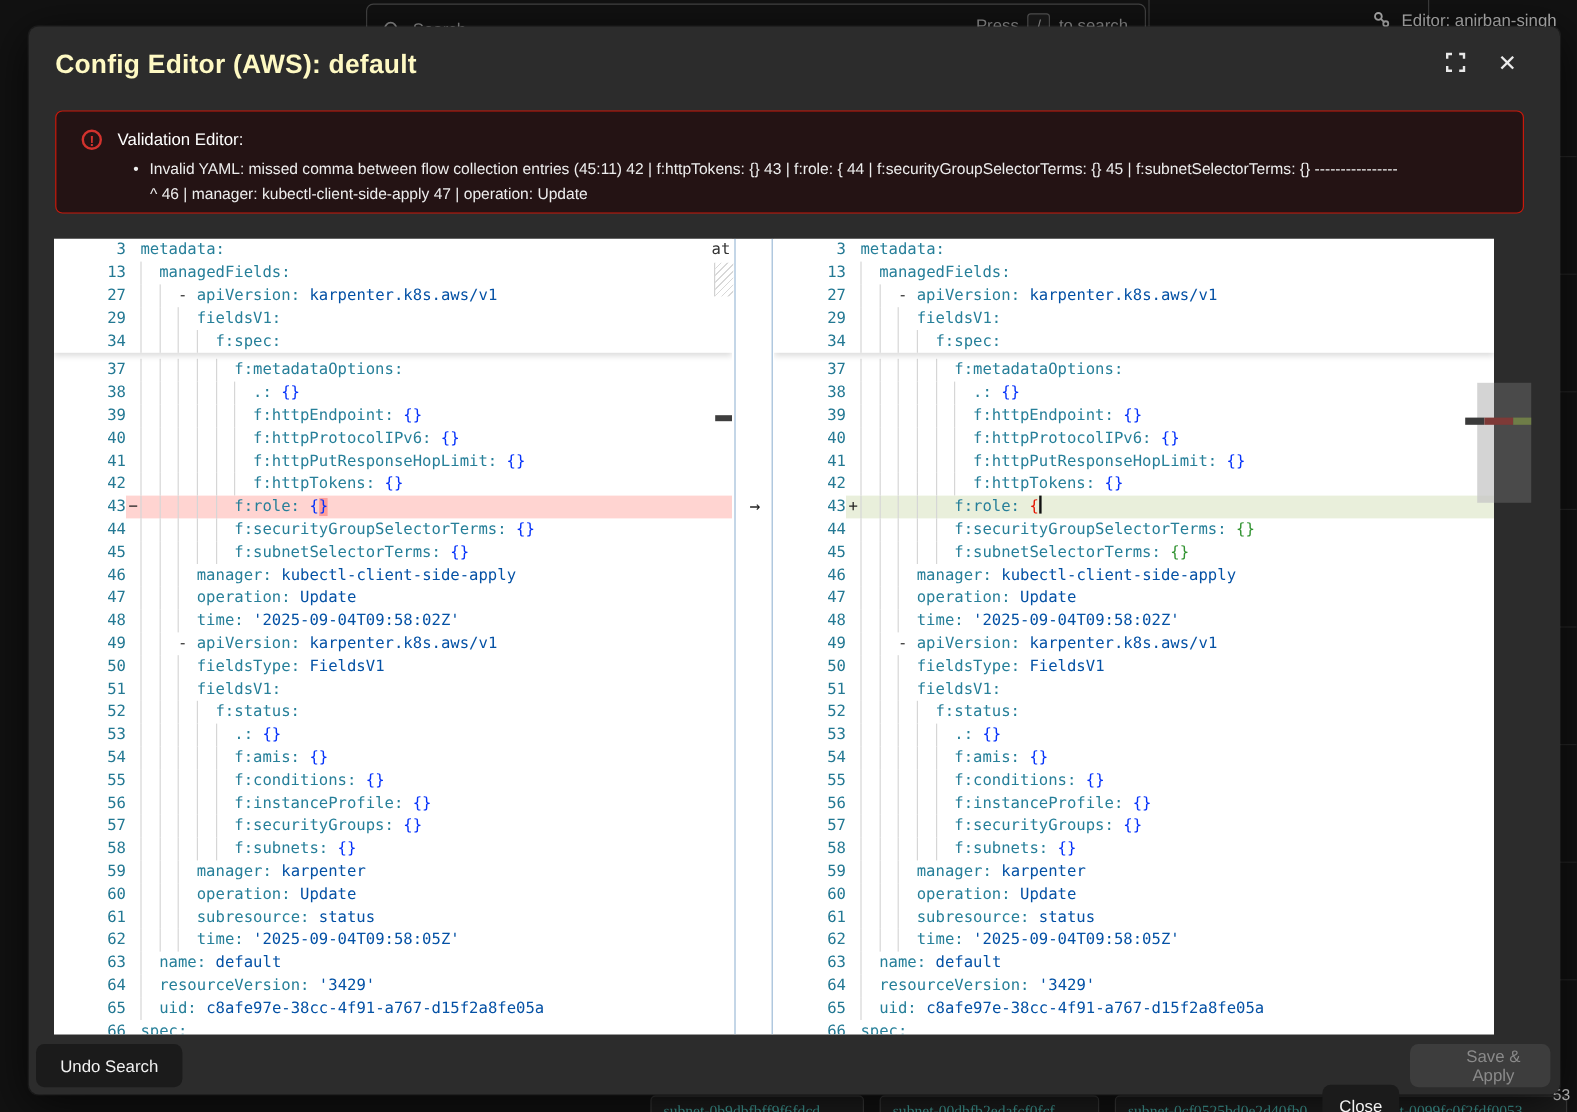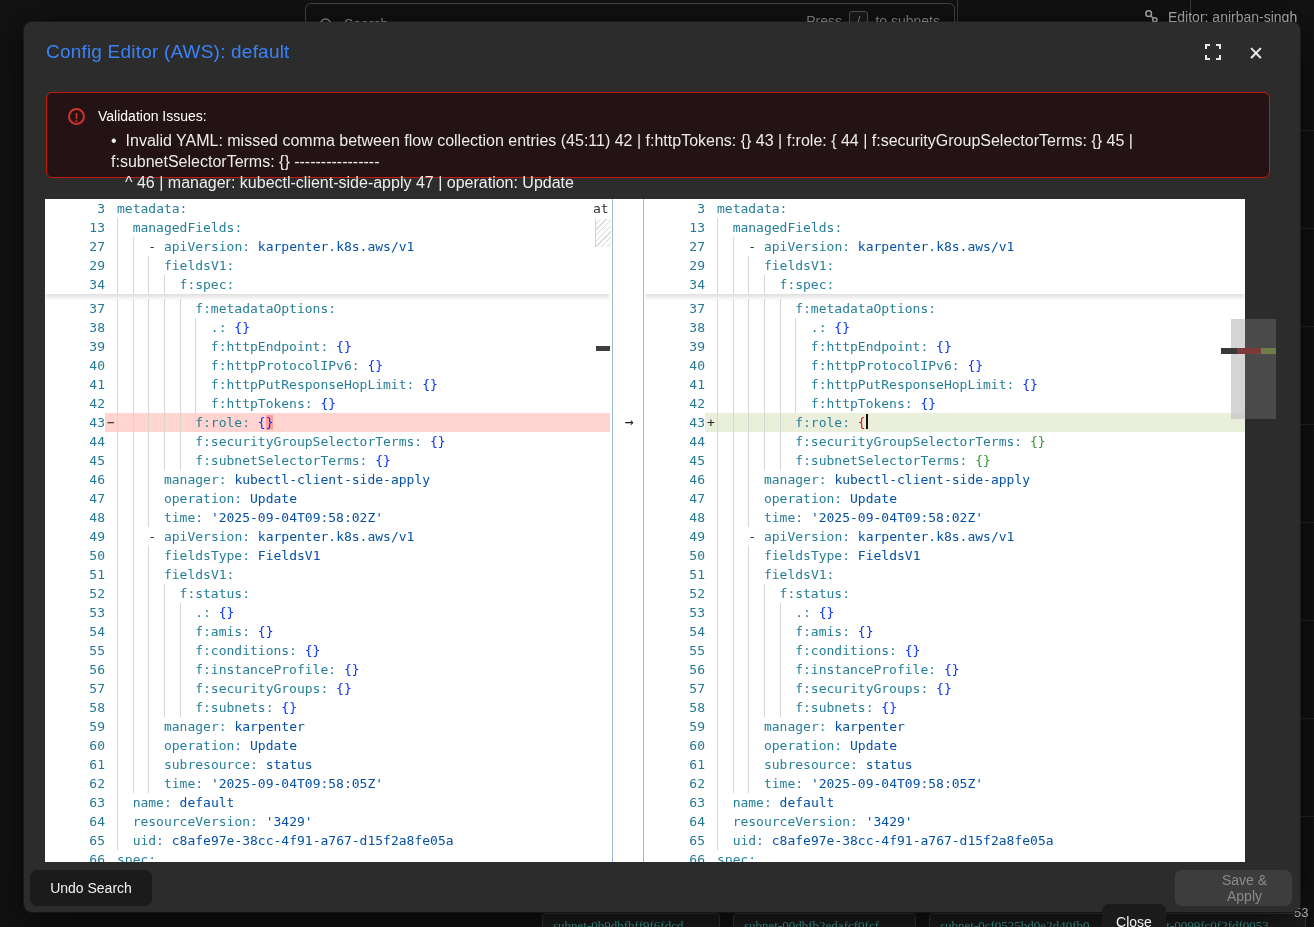--- a/index.html
+++ b/index.html
@@ -17,32 +17,32 @@
   .bg-cluster{position:absolute;left:1143px;top:8px;display:flex;align-items:center;gap:8px;color:#b9b9b9;font-size:14px;white-space:nowrap;}
   .bg-chips{position:absolute;left:0;top:912px;width:1314px;height:15px;font-family:Liberation Serif, serif;}
   .chip{position:absolute;top:1px;height:24px;background:#1d1d1d;border:1px solid #3a3a3a;border-radius:4px;
         color:#43a39e;font-size:13px;padding:4px 10px;white-space:nowrap;overflow:hidden;}
   .bg-frag{position:absolute;left:1294px;top:905px;color:#c9c9c9;font-size:13px;}
   .bg-rowline{position:absolute;left:1300px;width:14px;height:1px;background:#262626;}
 
   
   .modal{position:absolute;left:24px;top:22px;width:1276px;height:890px;background:#2c2c2c;
          border-radius:8px;box-shadow:0 8px 40px rgba(0,0,0,.7);outline:1px solid rgba(255,255,255,.05);}
-  .modal-title{position:absolute;left:22px;top:19px;font-size:19px;color:#3b82f6;font-weight:400;letter-spacing:.2px;}
+  .modal-title{position:absolute;left:22px;top:19px;font-size:22px;color:#fef9c3;font-weight:700;letter-spacing:.2px;}
   .icon-btn{position:absolute;width:22px;height:22px;top:21px;cursor:pointer;color:#e6e6e6;}
   .icon-expand{left:1180px;}
   .icon-close{left:1221px;font-size:19px;line-height:22px;text-align:center;color:#ececec;}
 
   
   .banner{position:absolute;left:22px;top:70px;width:1224px;height:86px;background:#241314;
           border:1px solid #c9190b;border-radius:6px;color:#eaeaea;}
   .banner-icon{position:absolute;left:21px;top:15px;width:17px;height:17px;border:2px solid #d2322d;border-radius:50%;
                color:#d2322d;font-size:12px;font-weight:bold;text-align:center;line-height:16px;}
   .banner-title{position:absolute;left:51px;top:15px;font-size:14px;color:#ffffff;}
-  .banner-body{position:absolute;left:64px;top:37px;right:20px;font-size:16px;line-height:21px;color:#ededed;}
+  .banner-body{position:absolute;left:64px;top:37px;right:20px;font-size:13px;line-height:21px;color:#ededed;}
   .banner-line1::before{content:"•";margin-right:9px;}
   .banner-line2{padding-left:14px;}
 
   
   .editor{position:absolute;left:21px;top:177px;width:1200px;height:663px;background:#ffffff;overflow:hidden;
           font-family:"DejaVu Sans Mono",monospace;font-size:13px;}
   .pane{position:absolute;top:0;bottom:0;background:#fff;overflow:hidden;}
   .pane-left{left:0;width:565px;}
   .pane-right{left:600px;width:600px;}
   .sash{position:absolute;left:565px;width:35px;top:0;bottom:0;background:#fff;}
@@ -93,21 +93,21 @@
 
   <div class="bg-searchbox">
     <svg width="15" height="15" viewBox="0 0 16 16" style="margin-left:13px;">
       <circle cx="7" cy="7" r="5" fill="none" stroke="#8f8f8f" stroke-width="1.6"></circle>
       <line x1="10.7" y1="10.7" x2="14.5" y2="14.5" stroke="#8f8f8f" stroke-width="1.6"></line>
     </svg>
     <span class="bg-search-label">Search</span>
     <span class="bg-search-right">
       <span>Press</span>
       <span class="keycap">/</span>
-      <span>to subnets</span>
+      <span>to search</span>
     </span>
   </div>
   <div class="bg-vline" style="left:957px;"></div>
   <div class="bg-vline" style="left:1190px;"></div>
   <div class="bg-cluster">
     <svg width="17" height="17" viewBox="0 0 18 18">
       <circle cx="6" cy="6" r="3" fill="none" stroke="#b5b5b5" stroke-width="1.6"></circle>
       <circle cx="12.5" cy="12.5" r="2.2" fill="none" stroke="#b5b5b5" stroke-width="1.6"></circle>
       <line x1="8.2" y1="8.2" x2="10.8" y2="10.8" stroke="#b5b5b5" stroke-width="1.6"></line>
     </svg>
@@ -140,21 +140,21 @@
         <path d="M2 6 V2 H6"></path>
           <path d="M12 2 H16 V6"></path>
           <path d="M16 12 V16 H12"></path>
           <path d="M6 16 H2 V12"></path>
       </svg>
     </div>
     <div class="icon-btn icon-close">✕</div>
 
     <div class="banner">
       <div class="banner-icon">!</div>
-      <div class="banner-title">Validation Issues:</div>
+      <div class="banner-title">Validation Editor:</div>
       <div class="banner-body">
         <div class="banner-line1">Invalid YAML: missed comma between flow collection entries (45:11) 42 | f:httpTokens: {} 43 | f:role: { 44 | f:securityGroupSelectorTerms: {} 45 | f:subnetSelectorTerms: {} ----------------</div>
         <div class="banner-line2">^ 46 | manager: kubectl-client-side-apply 47 | operation: Update</div>
       </div>
     </div>
 
     <div class="editor">
       <div class="pane pane-left">
         <div class="sticky" id="sticky-left">
             <div class="row">

